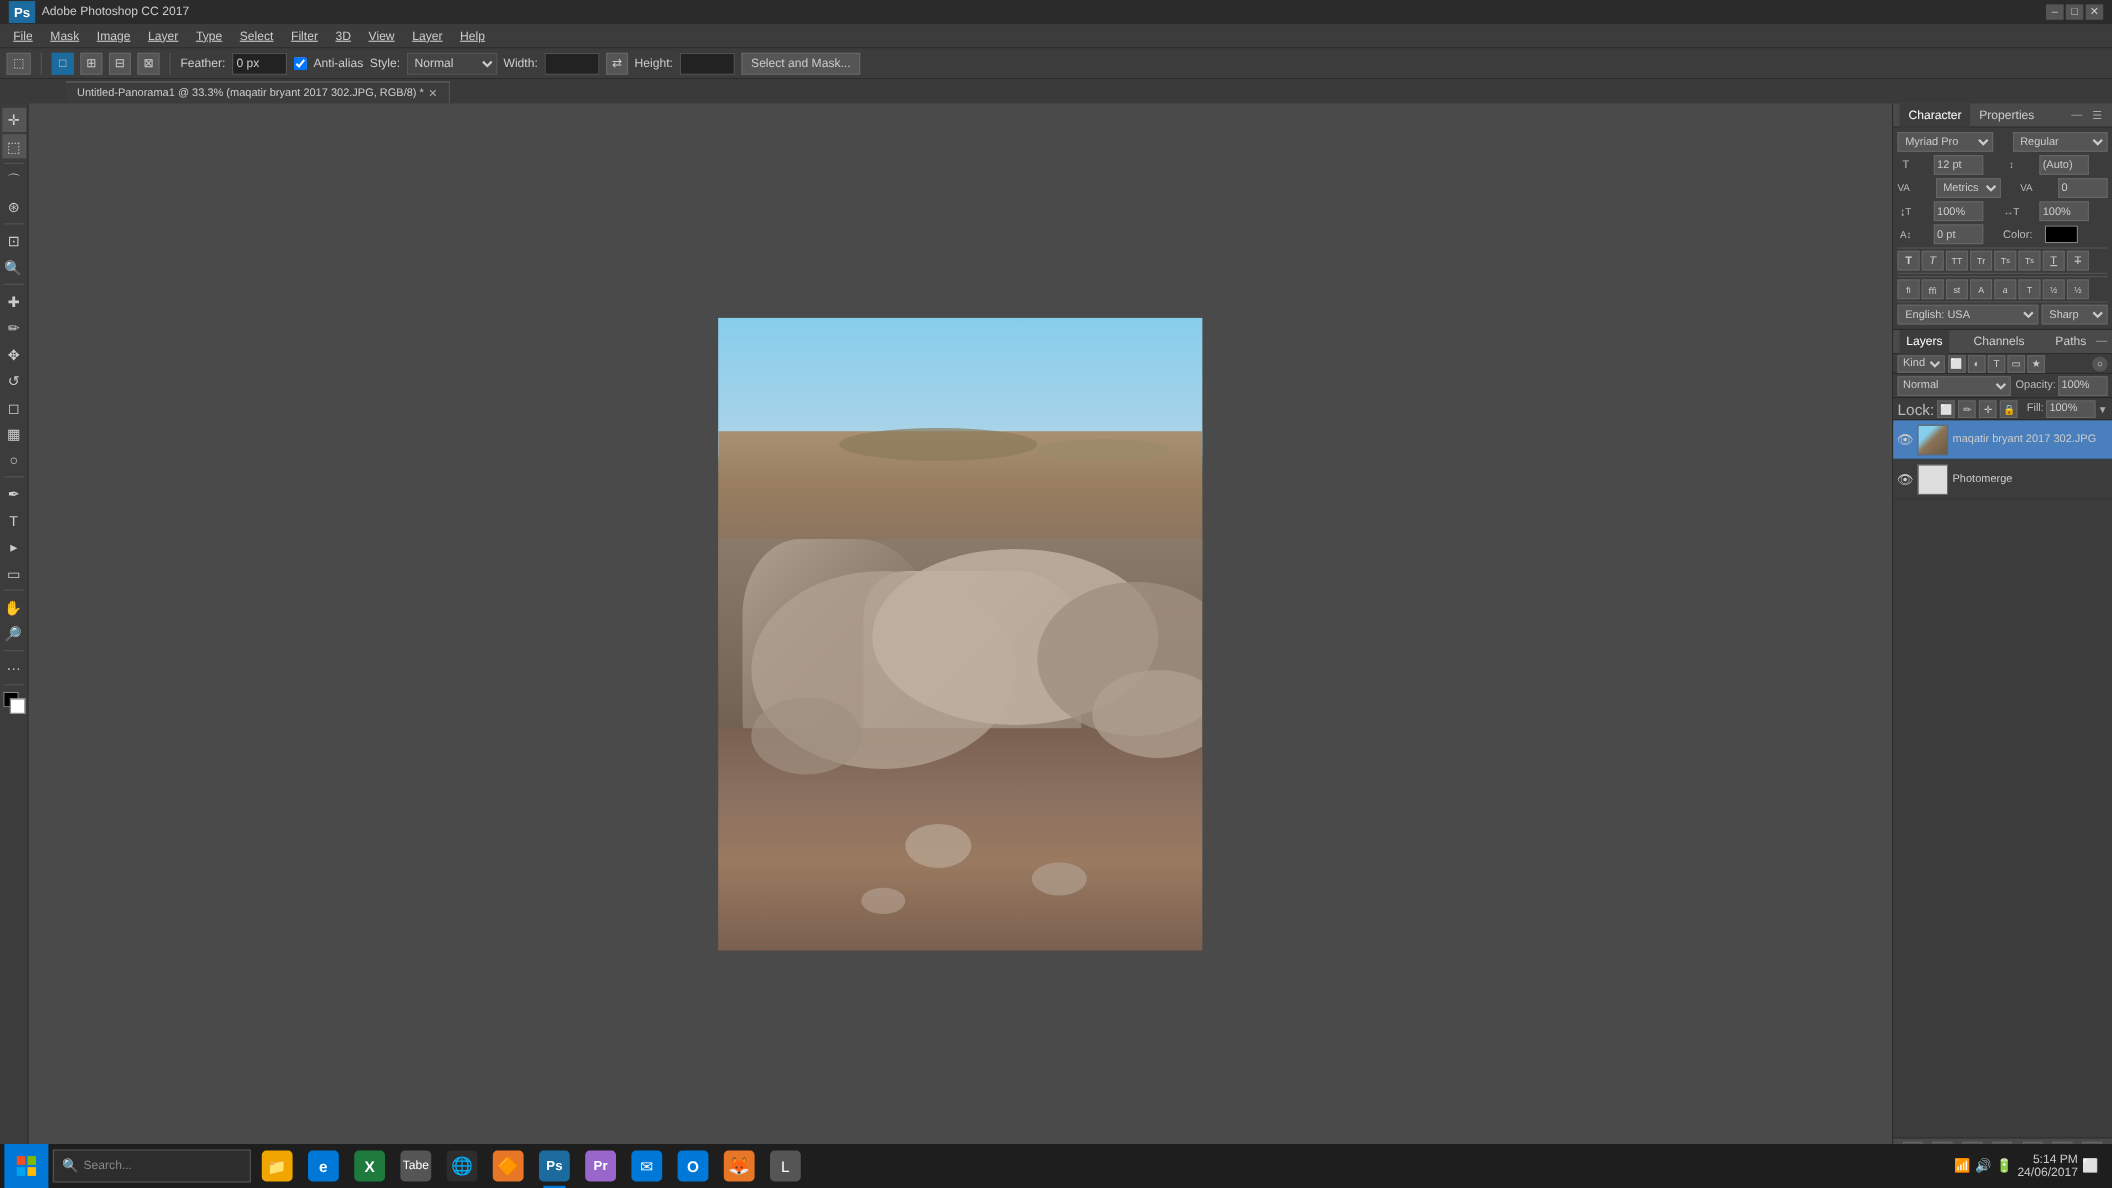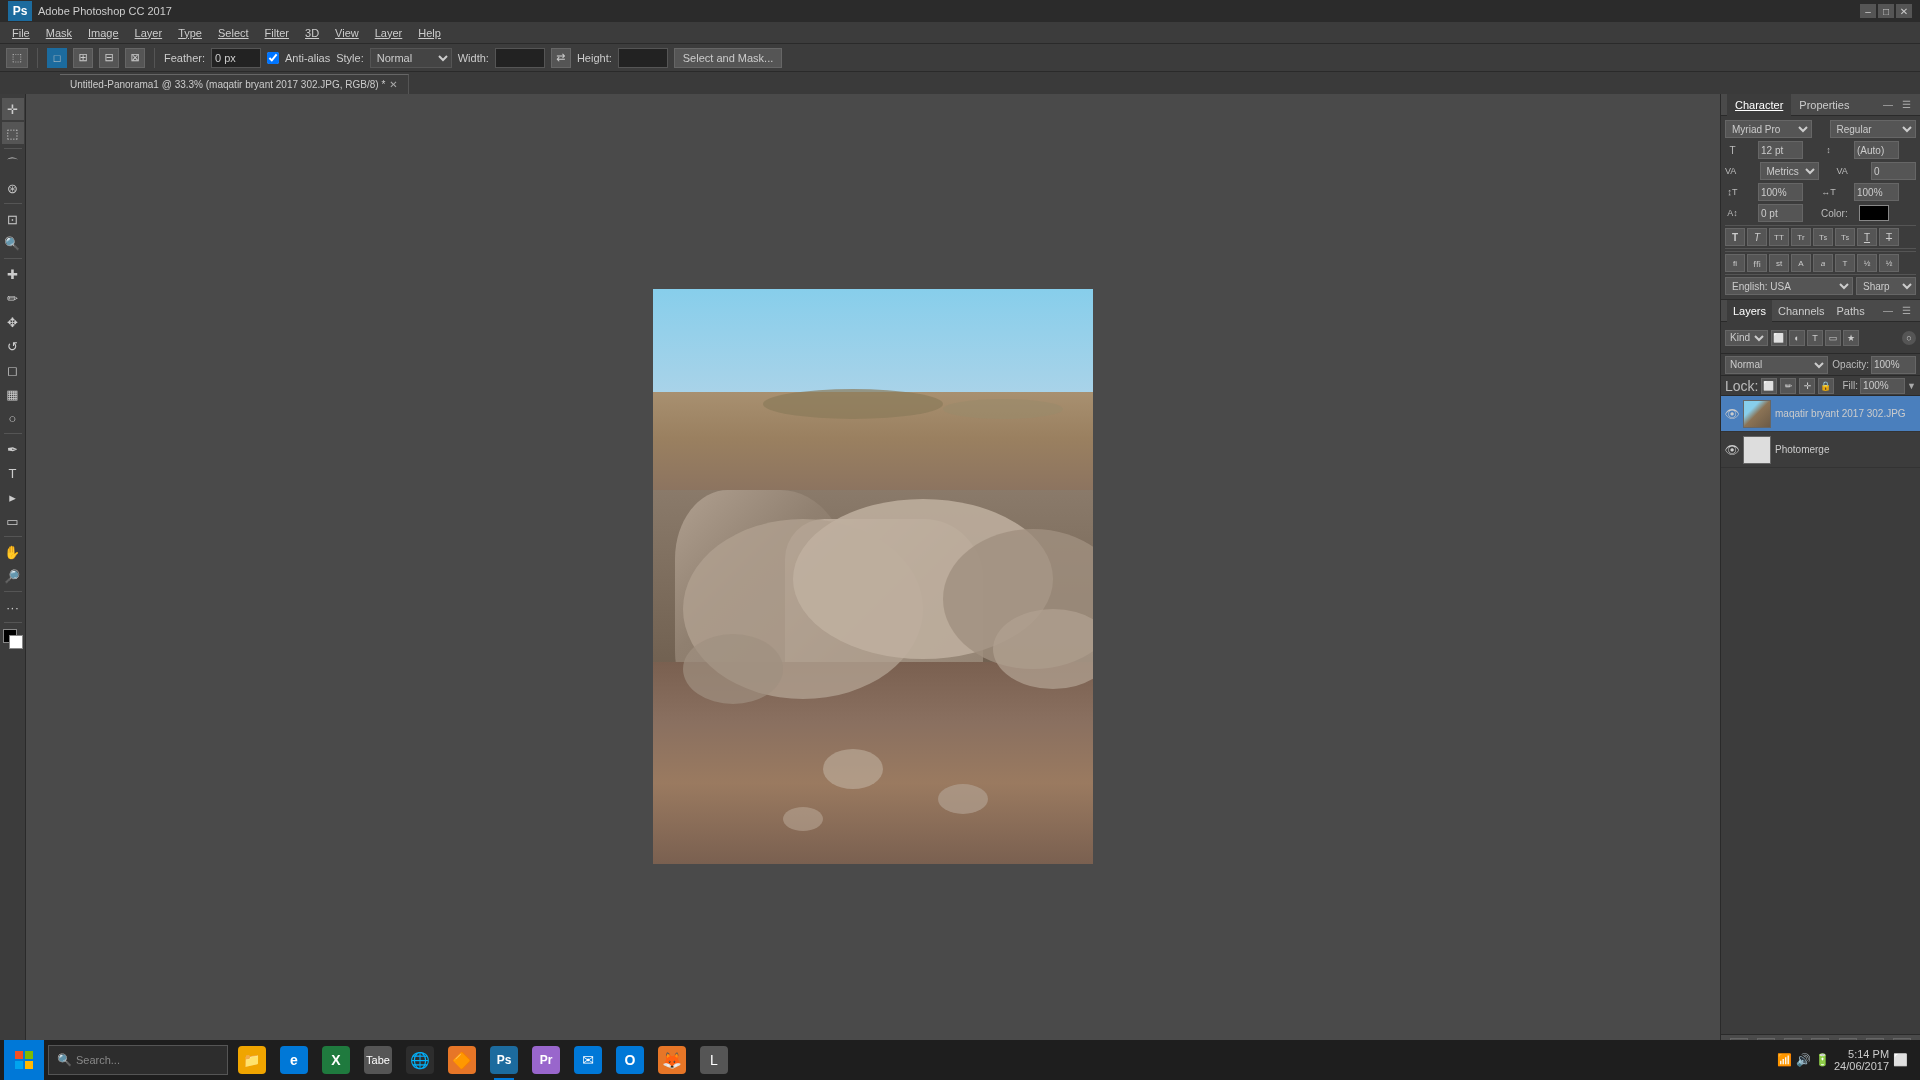--- a/index.html
+++ b/index.html
@@ -60,45 +60,45 @@
     .canvas-ground { position: absolute; bottom: 0; left: 0; right: 0; height: 35%; background: linear-gradient(to bottom, #7a6050 0%, #8a7060 30%, #9a7a60 60%, #7a6050 100%); }
 
     
     #right-panels { width: 200px; background: #3c3c3c; border-left: 1px solid #2a2a2a; display: flex; flex-direction: column; }
 
     
     #character-panel { background: #3c3c3c; border-bottom: 1px solid #2a2a2a; }
     .panel-header { height: 22px; background: #4a4a4a; display: flex; align-items: center; justify-content: space-between; padding: 0 6px; border-bottom: 1px solid #2a2a2a; }
     .panel-tabs { display: flex; gap: 0; }
     .panel-tab { padding: 0 8px; height: 22px; display: flex; align-items: center; font-size: 11px; cursor: pointer; color: #ccc; }
-    .panel-tab.active { color: #fff; background: #3c3c3c; text-decoration: underline; }
+    .panel-tab.active { color: #fff; background: #3c3c3c; }
     .panel-controls { display: flex; gap: 3px; }
     .panel-ctrl { font-size: 10px; color: #aaa; cursor: pointer; padding: 0 3px; }
 
     .char-body { padding: 4px; }
     .char-row { display: flex; align-items: center; gap: 18px; margin-bottom: 3px; }
     .char-select { height: 18px; background: #555; color: #ccc; border: 1px solid #666; font-size: 10px; flex: 1; padding: 0 2px; }
     .char-input { width: 45px; height: 18px; background: #555; color: #ccc; border: 1px solid #666; font-size: 10px; padding: 0 2px; }
     .char-label { font-size: 10px; color: #bbb; width: 20px; }
     .char-icon { font-size: 10px; color: #bbb; width: 15px; text-align: center; }
     .color-box { width: 30px; height: 16px; background: #000; border: 1px solid #888; cursor: pointer; }
 
     .char-style-row { display: flex; gap: 2px; flex-wrap: wrap; padding: 2px 0; border-top: 1px solid #555; border-bottom: 1px solid #555; margin: 2px 0; }
     .char-style-btn { width: 20px; height: 18px; background: #555; border: 1px solid #666; color: #ccc; font-size: 10px; cursor: pointer; display: flex; align-items: center; justify-content: center; }
     .char-lang-row { display: flex; align-items: center; gap: 3px; }
     .char-lang-select { height: 18px; background: #555; color: #ccc; border: 1px solid #666; font-size: 10px; flex: 1; padding: 0 2px; }
     .char-aa-select { height: 18px; background: #555; color: #ccc; border: 1px solid #666; font-size: 10px; width: 60px; padding: 0 2px; }
 
     
     #layers-panel { flex: 1; background: #3c3c3c; display: flex; flex-direction: column; }
     .layers-header { height: 22px; background: #4a4a4a; display: flex; align-items: center; justify-content: space-between; padding: 0 6px; border-bottom: 1px solid #2a2a2a; }
-    .layers-tabs { display: flex; }
+    .layers-tabs { display: flex; gap: 16px; }
     .layers-tab { padding: 0 6px; height: 22px; display: flex; align-items: center; font-size: 11px; cursor: pointer; color: #ccc; }
     .layers-tab.active { color: #fff; background: #3c3c3c; }
-    .layers-search { height: 32px; background: #3c3c3c; display: flex; align-items: center; padding: 2px 4px; gap: 3px; border-bottom: 1px solid #2a2a2a; }
+    .layers-search { height: 18px; background: #3c3c3c; display: flex; align-items: center; padding: 2px 4px; gap: 3px; border-bottom: 1px solid #2a2a2a; }
     .layers-search-select { height: 16px; background: #555; color: #ccc; border: 1px solid #666; font-size: 10px; }
     .layers-icons { display: flex; gap: 2px; }
     .layer-icon-btn { width: 16px; height: 16px; background: #555; border: 1px solid #666; color: #ccc; font-size: 9px; cursor: pointer; display: flex; align-items: center; justify-content: center; }
     .layers-mode { height: 22px; display: flex; align-items: center; padding: 0 4px; gap: 4px; border-bottom: 1px solid #2a2a2a; }
     .layers-mode-select { height: 18px; background: #555; color: #ccc; border: 1px solid #666; font-size: 10px; flex: 1; }
     .layers-opacity { display: flex; align-items: center; gap: 2px; }
     .layers-opacity-label { font-size: 10px; color: #bbb; }
     .layers-opacity-input { width: 45px; height: 18px; background: #555; color: #ccc; border: 1px solid #666; font-size: 10px; padding: 0 2px; }
     .layers-lock { height: 20px; display: flex; align-items: center; padding: 0 4px; gap: 3px; border-bottom: 1px solid #2a2a2a; }
     .lock-label { font-size: 14px; color: #bbb; }

